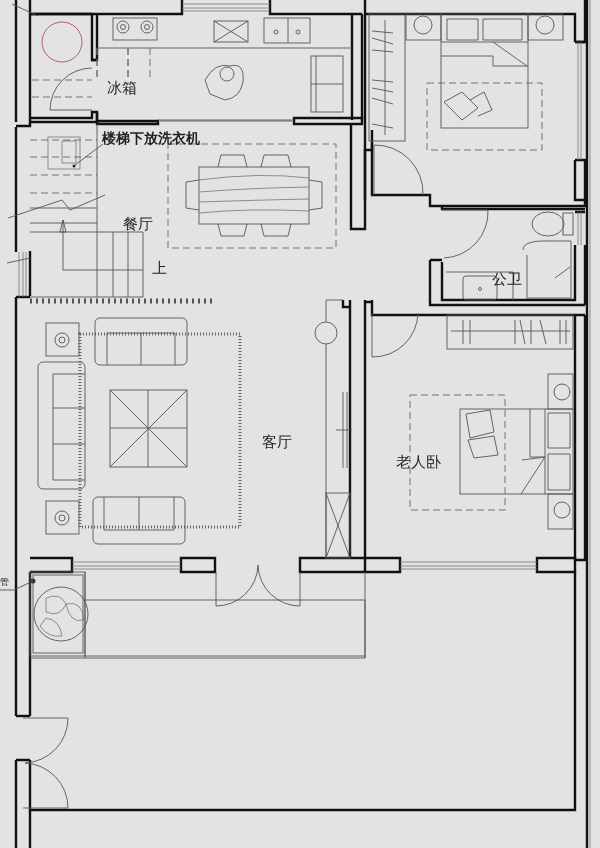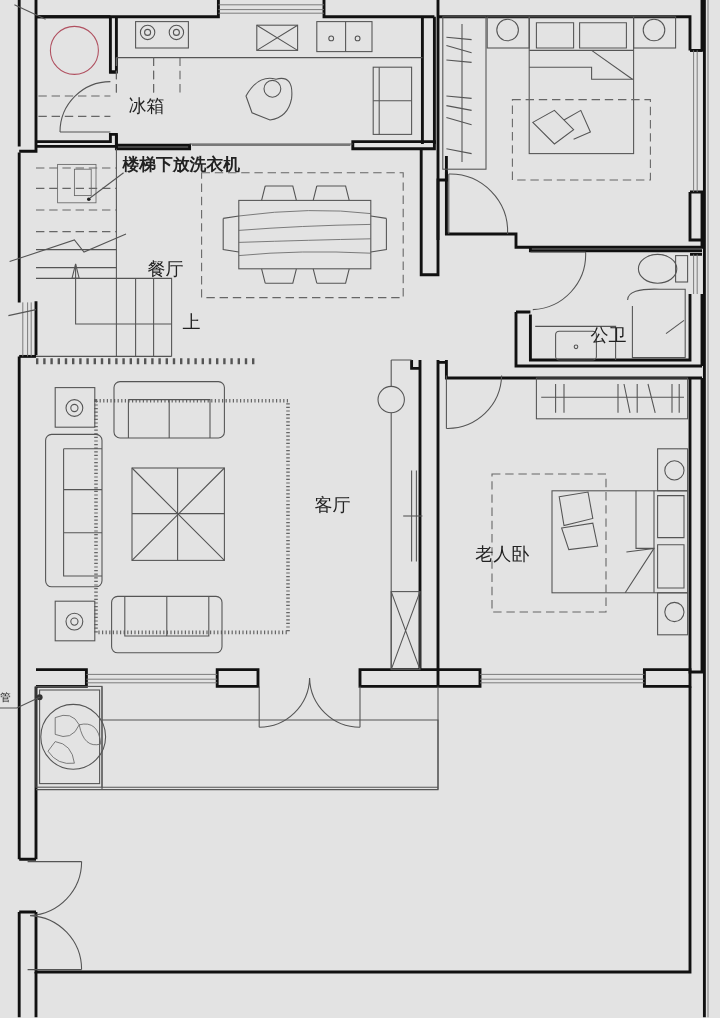--- a/index.html
+++ b/index.html
@@ -229,15 +229,15 @@
     <circle cx="33" cy="581" r="2.5" fill="#333"></circle>
     <path class="t" d="M33 581 L14 590 H0"></path>
   </g>
 </svg>
 
 <div class="lbl" style="left:107px;top:81px;">冰箱</div>
 <div class="lbl small" style="left:102px;top:131px;">楼梯下放洗衣机</div>
 <div class="lbl" style="left:123px;top:178px;margin-top:39px;">餐厅</div>
 <div class="lbl" style="left:152px;top:261px;">上</div>
 <div class="lbl" style="left:492px;top:239px;margin-top:33px;">公卫</div>
-<div class="lbl" style="left:262px;top:414px;">客厅</div>
+<div class="lbl" style="left:262px;top:435px;">客厅</div>
 <div class="lbl" style="left:396px;top:455px;">老人卧</div>
 <div class="lbl" style="left:0px;top:578px;font-size:9px;">管</div>
 
 </body></html>

